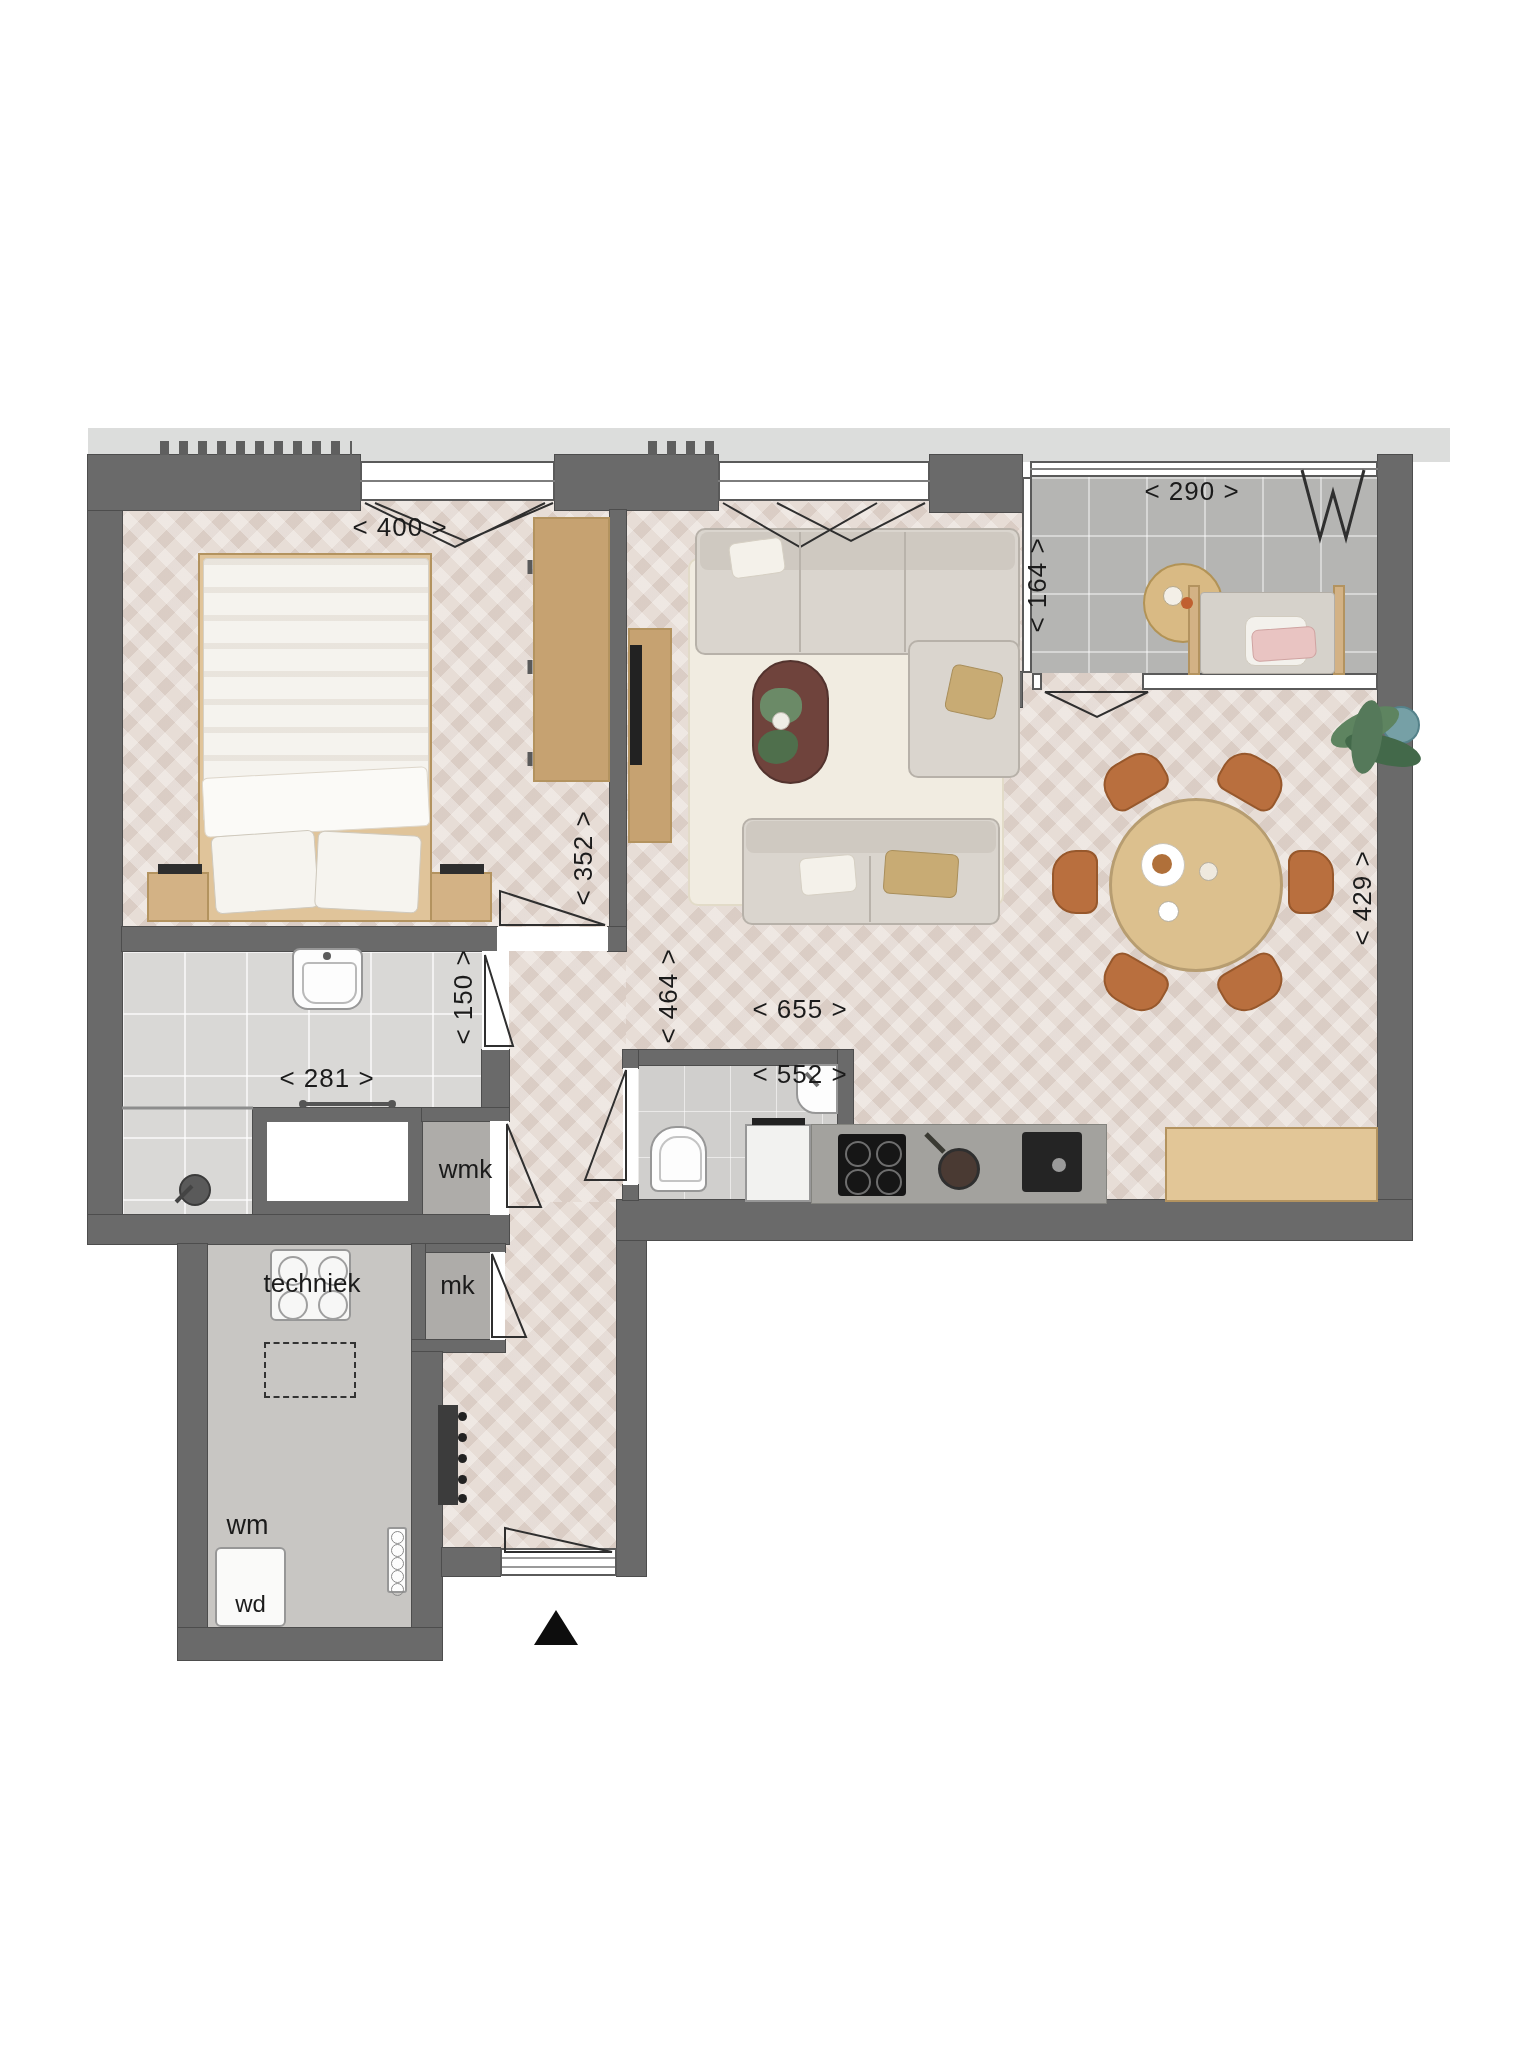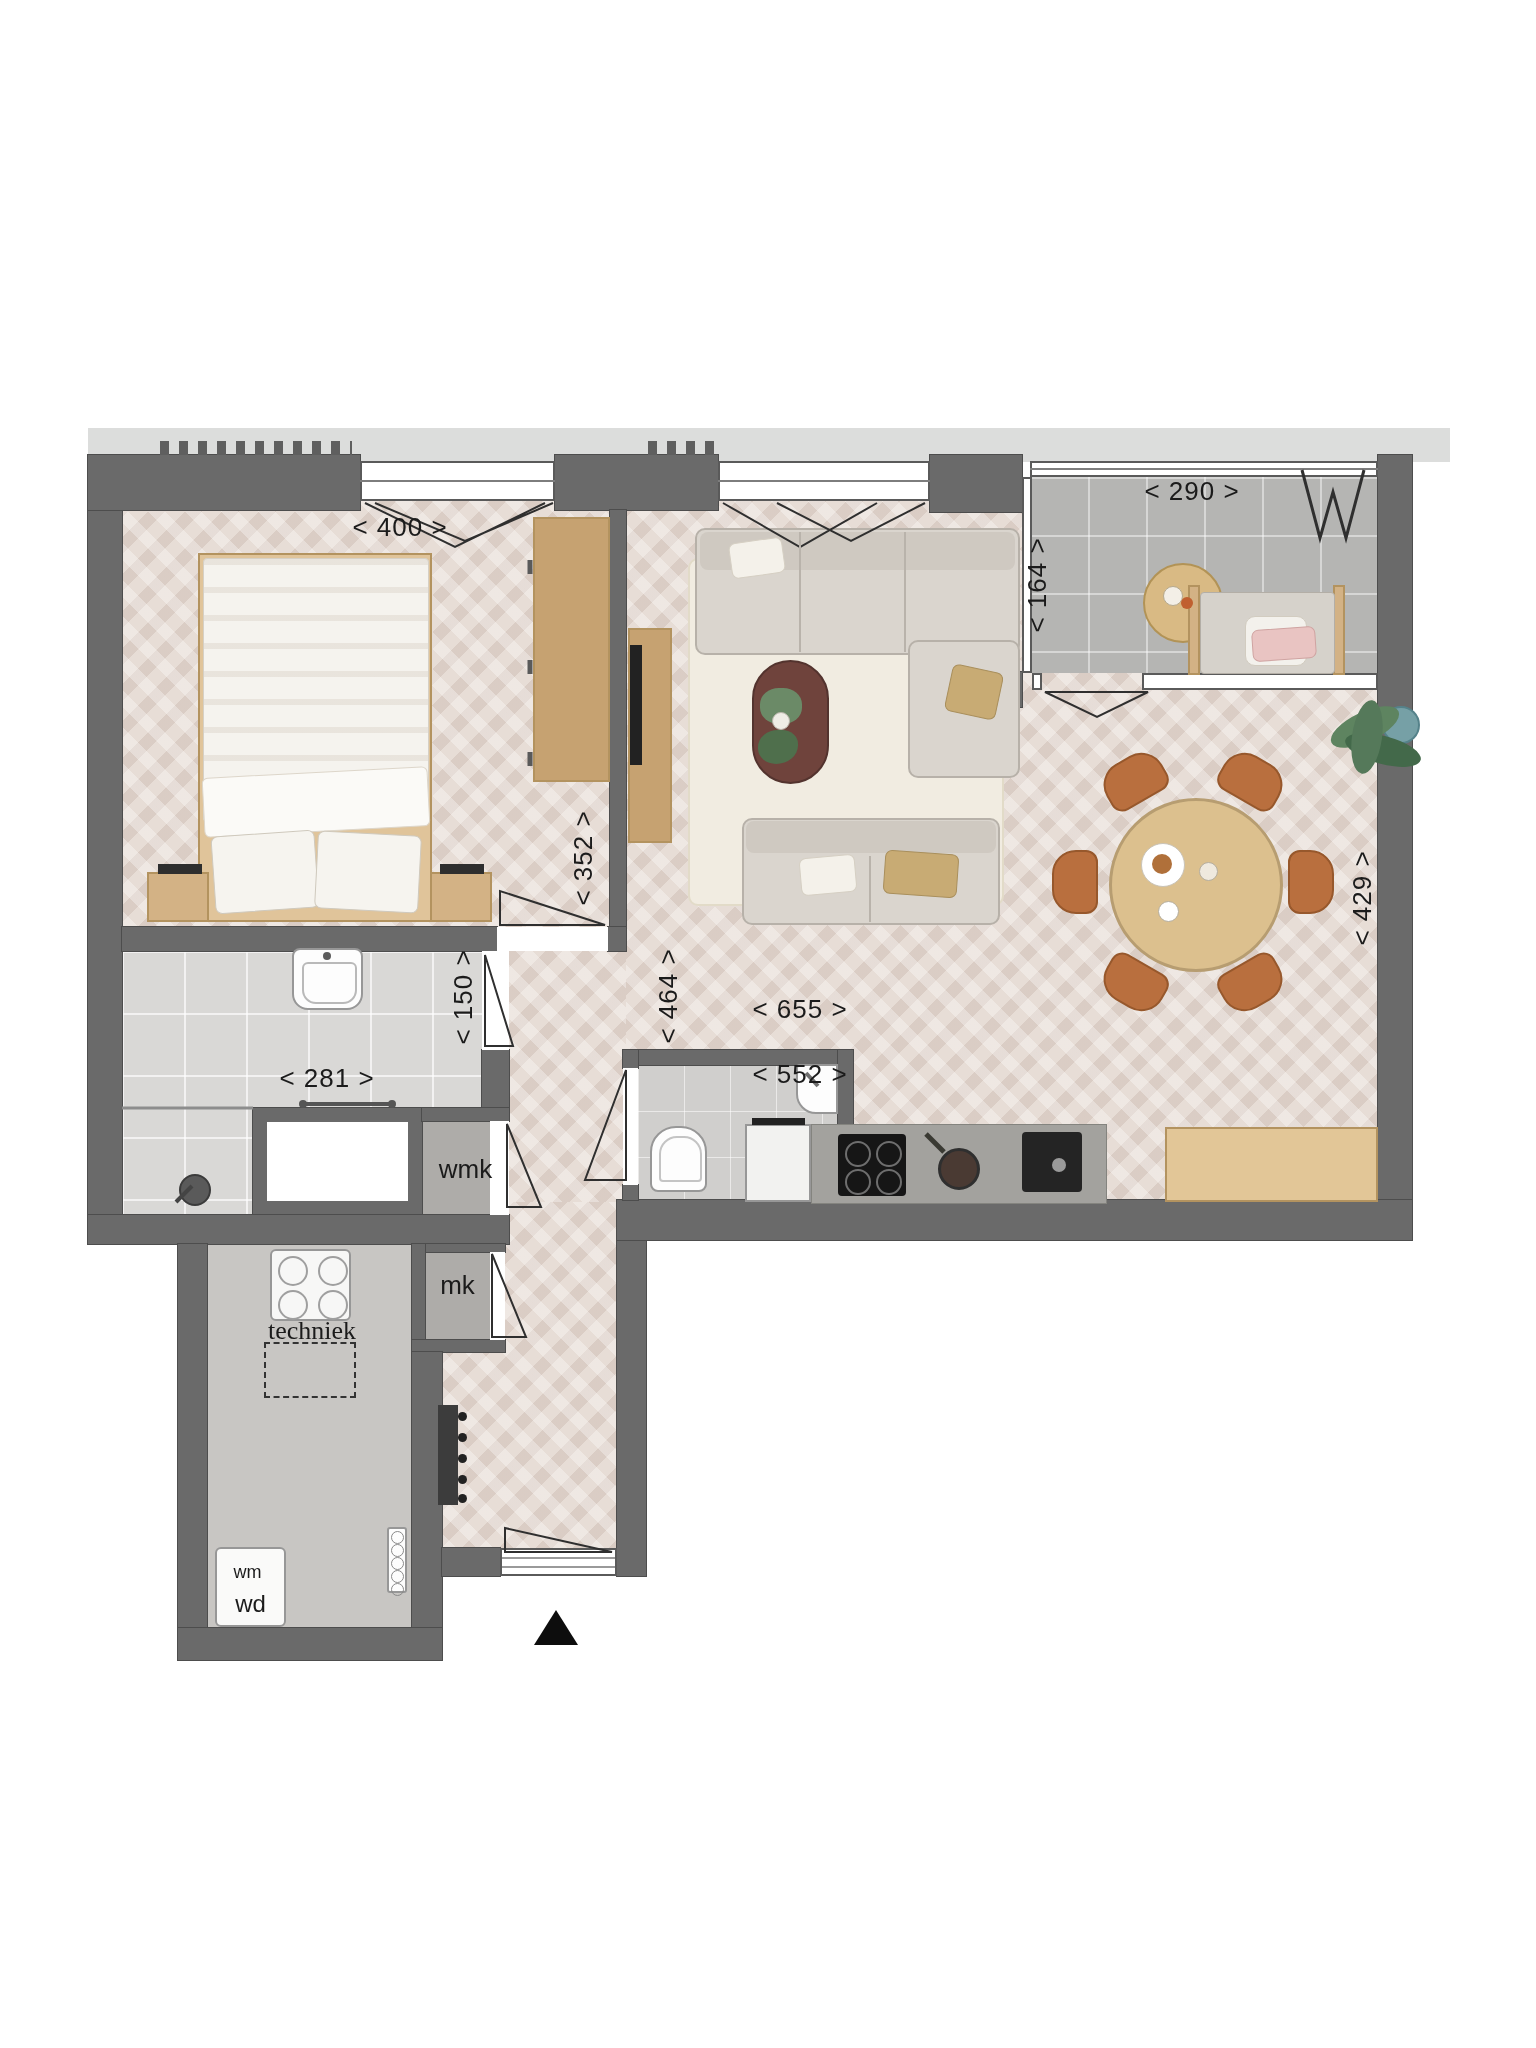--- a/index.html
+++ b/index.html
@@ -212,22 +212,22 @@
   <div class="dim vert" style="left:523px;top:844px;">&lt; 352 &gt;</div>
   <div class="dim vert" style="left:403px;top:983px;">&lt; 150 &gt;</div>
   <div class="dim" style="left:267px;top:1064px;">&lt; 281 &gt;</div>
   <div class="dim vert" style="left:608px;top:982px;">&lt; 464 &gt;</div>
   <div class="dim" style="left:740px;top:995px;">&lt; 655 &gt;</div>
   <div class="dim" style="left:740px;top:1060px;">&lt; 552 &gt;</div>
   <div class="dim vert" style="left:1302px;top:884px;">&lt; 429 &gt;</div>
 
   <div class="rlabel" style="left:422px;top:1154px;width:87px;">wmk</div>
   <div class="rlabel" style="left:425px;top:1270px;width:65px;">mk</div>
-  <div class="rlabel" style="left:232px;top:1316px;width:160px;font-family:Liberation Serif, serif;">techniek</div>
-  <div class="rlabel" style="left:215px;top:1562px;width:65px;font-size:18px;z-index:51;">wm</div>
+  <div class="rlabel" style="left:232px;top:1268px;width:160px;">techniek</div>
+  <div class="rlabel" style="left:215px;top:1510px;width:65px;font-size:27px;z-index:51;">wm</div>
   <div class="rlabel" style="left:215px;top:1590px;width:71px;font-size:24px;z-index:51;">wd</div>
 
   <svg class="overlay" width="1536" height="2048" viewBox="0 0 1536 2048">
 
     <path d="M360,481 L555,481 M718,481 L930,481 M1030,469 L1378,469" stroke="#7d7d7d" stroke-width="2" fill="none"></path>
 
     <path d="M365,503 L455,547 L545,503 M375,503 L465,541 L553,503" stroke="#2f2f2f" stroke-width="2" fill="none"></path>
 
     <path d="M723,503 L800,547 L877,503 M777,503 L851,541 L925,503" stroke="#2f2f2f" stroke-width="2" fill="none"></path>
 

